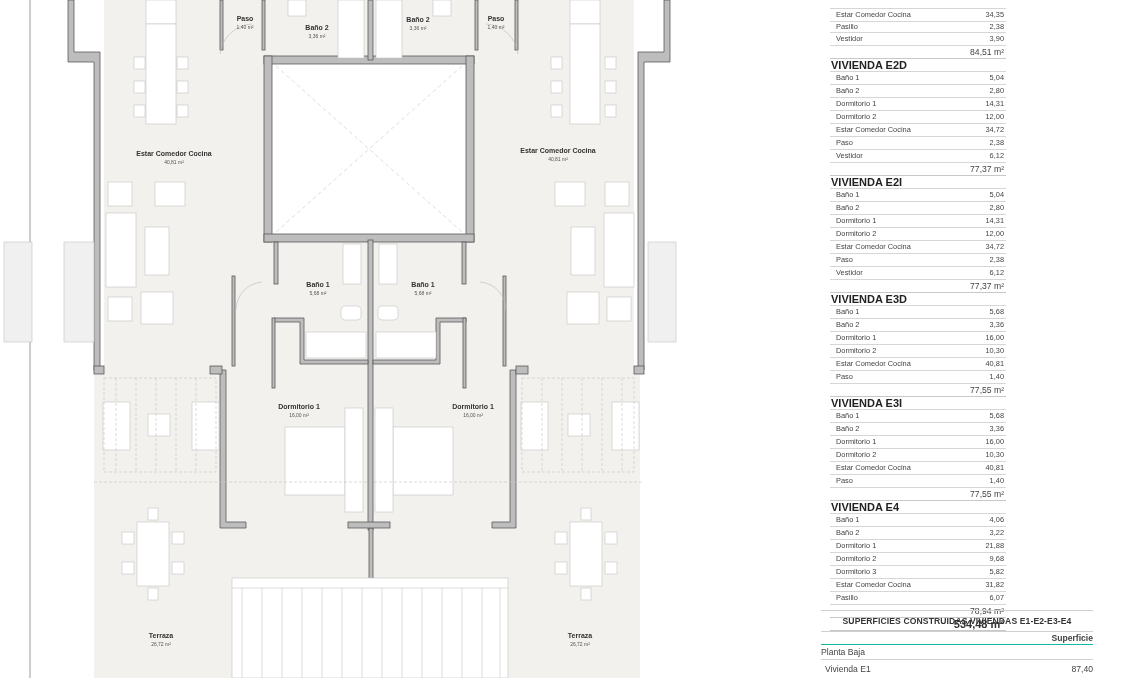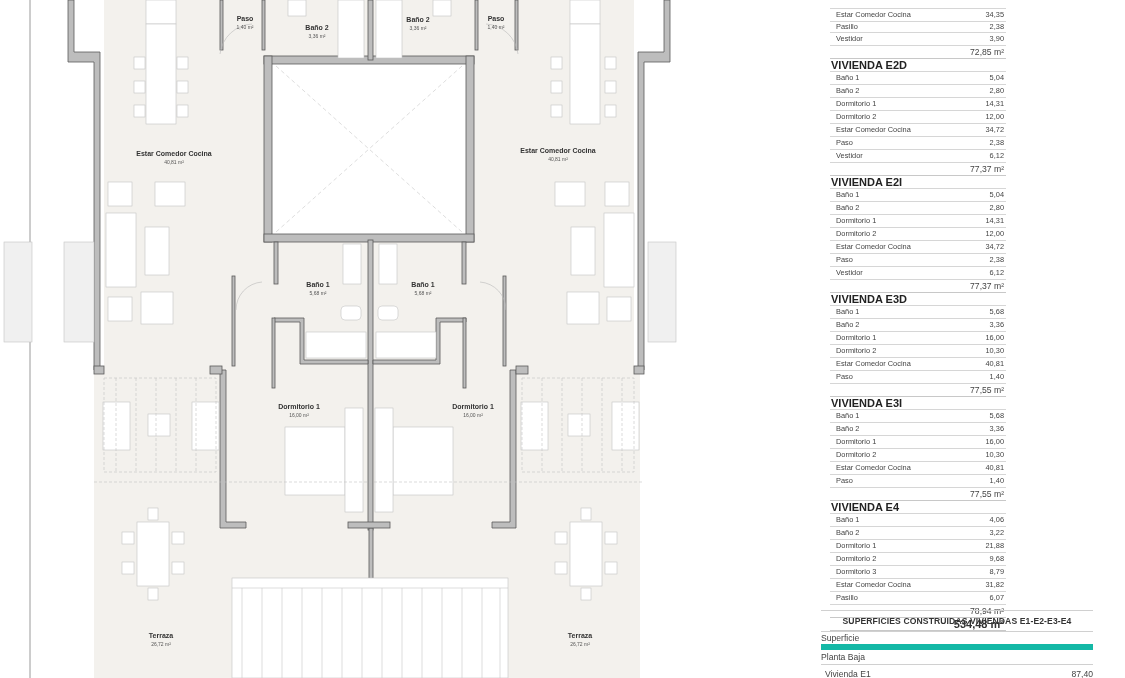--- a/index.html
+++ b/index.html
@@ -19,21 +19,21 @@
   .tbl-head { font-weight:bold; color:#222; font-size:11px; height:12px; line-height:12px;
               border-bottom:1px solid #d6d6d6; padding-left:1px; }
   .tbl-sub { text-align:right; height:12px; line-height:12px; font-size:8.6px; color:#444;
              border-bottom:1px solid #c8c8c8; padding-right:2px; }
   .tbl-grand { text-align:right; font-weight:bold; height:12px; line-height:12px; font-size:11px;
                color:#333; border-bottom:1px solid #c8c8c8; padding-right:2px; }
 
   #built-table { position:absolute; left:789px; top:610px; width:272px; font-size:8.6px; color:#444;margin-left:32px; }
   #built-table .bt-title { border-top:1px solid #d0d0d0; border-bottom:1px solid #d0d0d0; text-align:center;
                 font-weight:bold; font-size:8.6px; color:#333; height:20px; line-height:20px; letter-spacing:0.1px;}
-  #built-table .bt-col { text-align:left; height:12px; line-height:12px; border-bottom:6px solid #14b8a6; }
+  #built-table .bt-col { text-align:right; height:12px; line-height:12px; border-bottom:1px solid #14b8a6;font-weight:bold; }
   #built-table .bt-sec { height:14px; line-height:14px; border-bottom:1px solid #d0d0d0; }
   #built-table .bt-row { display:flex; justify-content:space-between; height:18px; line-height:18px;
                 border-bottom:1px solid #d0d0d0; padding-left:4px; }
 </style>
 </head>
 <body>
 
 <svg id="plan" viewBox="0 0 780 678" xmlns="http://www.w3.org/2000/svg">
   <g fill="none">
 
@@ -276,21 +276,21 @@
     <span class="v">34,35</span>
   </div>
   <div class="tbl-row" style="height:10px;line-height:10px;">
     <span>Pasillo</span>
     <span class="v">2,38</span>
   </div>
   <div class="tbl-row">
     <span>Vestidor</span>
     <span class="v">3,90</span>
   </div>
-  <div class="tbl-sub">72,85 m²</div>
+  <div class="tbl-sub">84,51 m²</div>
 
   <div>
     <div class="tbl-head">VIVIENDA E2D</div>
     <div class="tbl-row">
         <span>Baño 1</span>
         <span class="v">5,04</span>
       </div>
     <div class="tbl-row">
         <span>Baño 2</span>
         <span class="v">2,80</span>
@@ -422,21 +422,21 @@
     <div class="tbl-row">
         <span>Dormitorio 1</span>
         <span class="v">21,88</span>
       </div>
     <div class="tbl-row">
         <span>Dormitorio 2</span>
         <span class="v">9,68</span>
       </div>
     <div class="tbl-row">
         <span>Dormitorio 3</span>
-        <span class="v">8,79</span>
+        <span class="v">5,82</span>
       </div>
     <div class="tbl-row">
         <span>Estar Comedor Cocina</span>
         <span class="v">31,82</span>
       </div>
     <div class="tbl-row">
         <span>Pasillo</span>
         <span class="v">6,07</span>
       </div>
     <div class="tbl-sub">78,94 m²</div>

